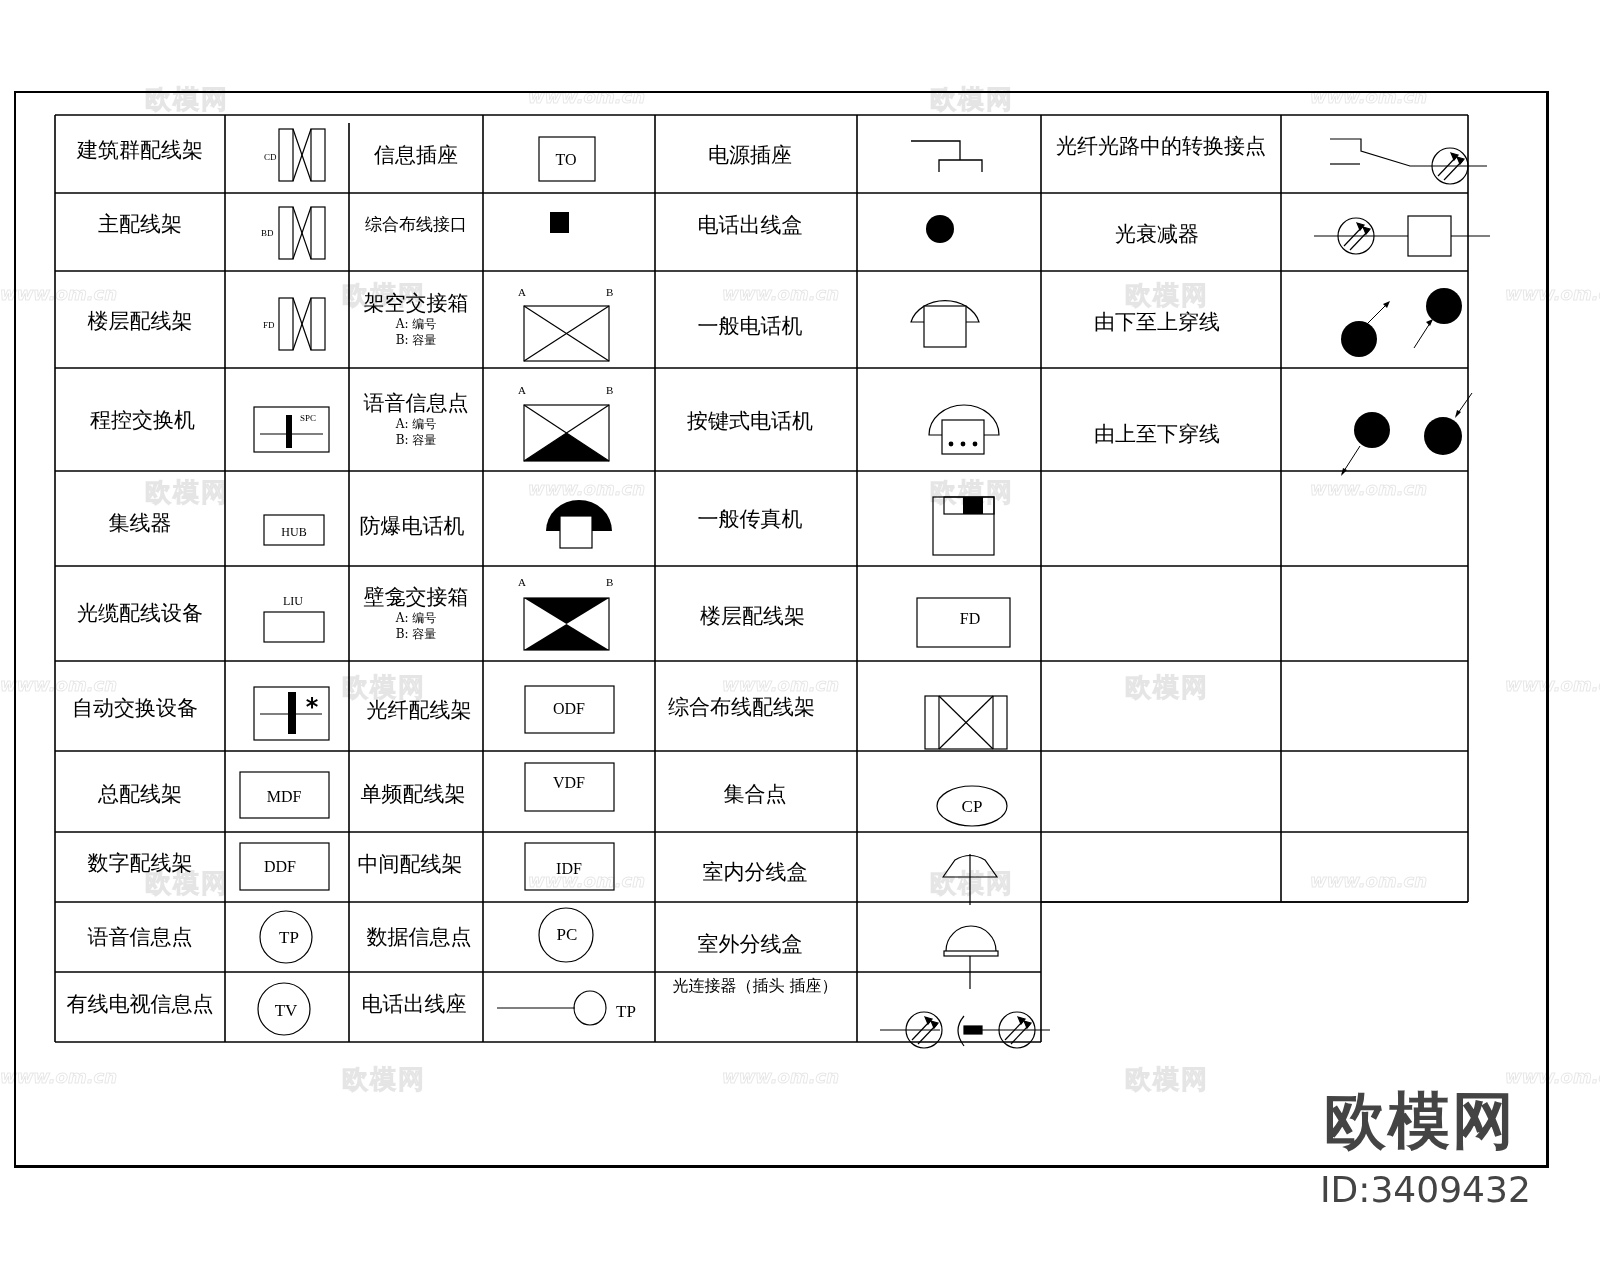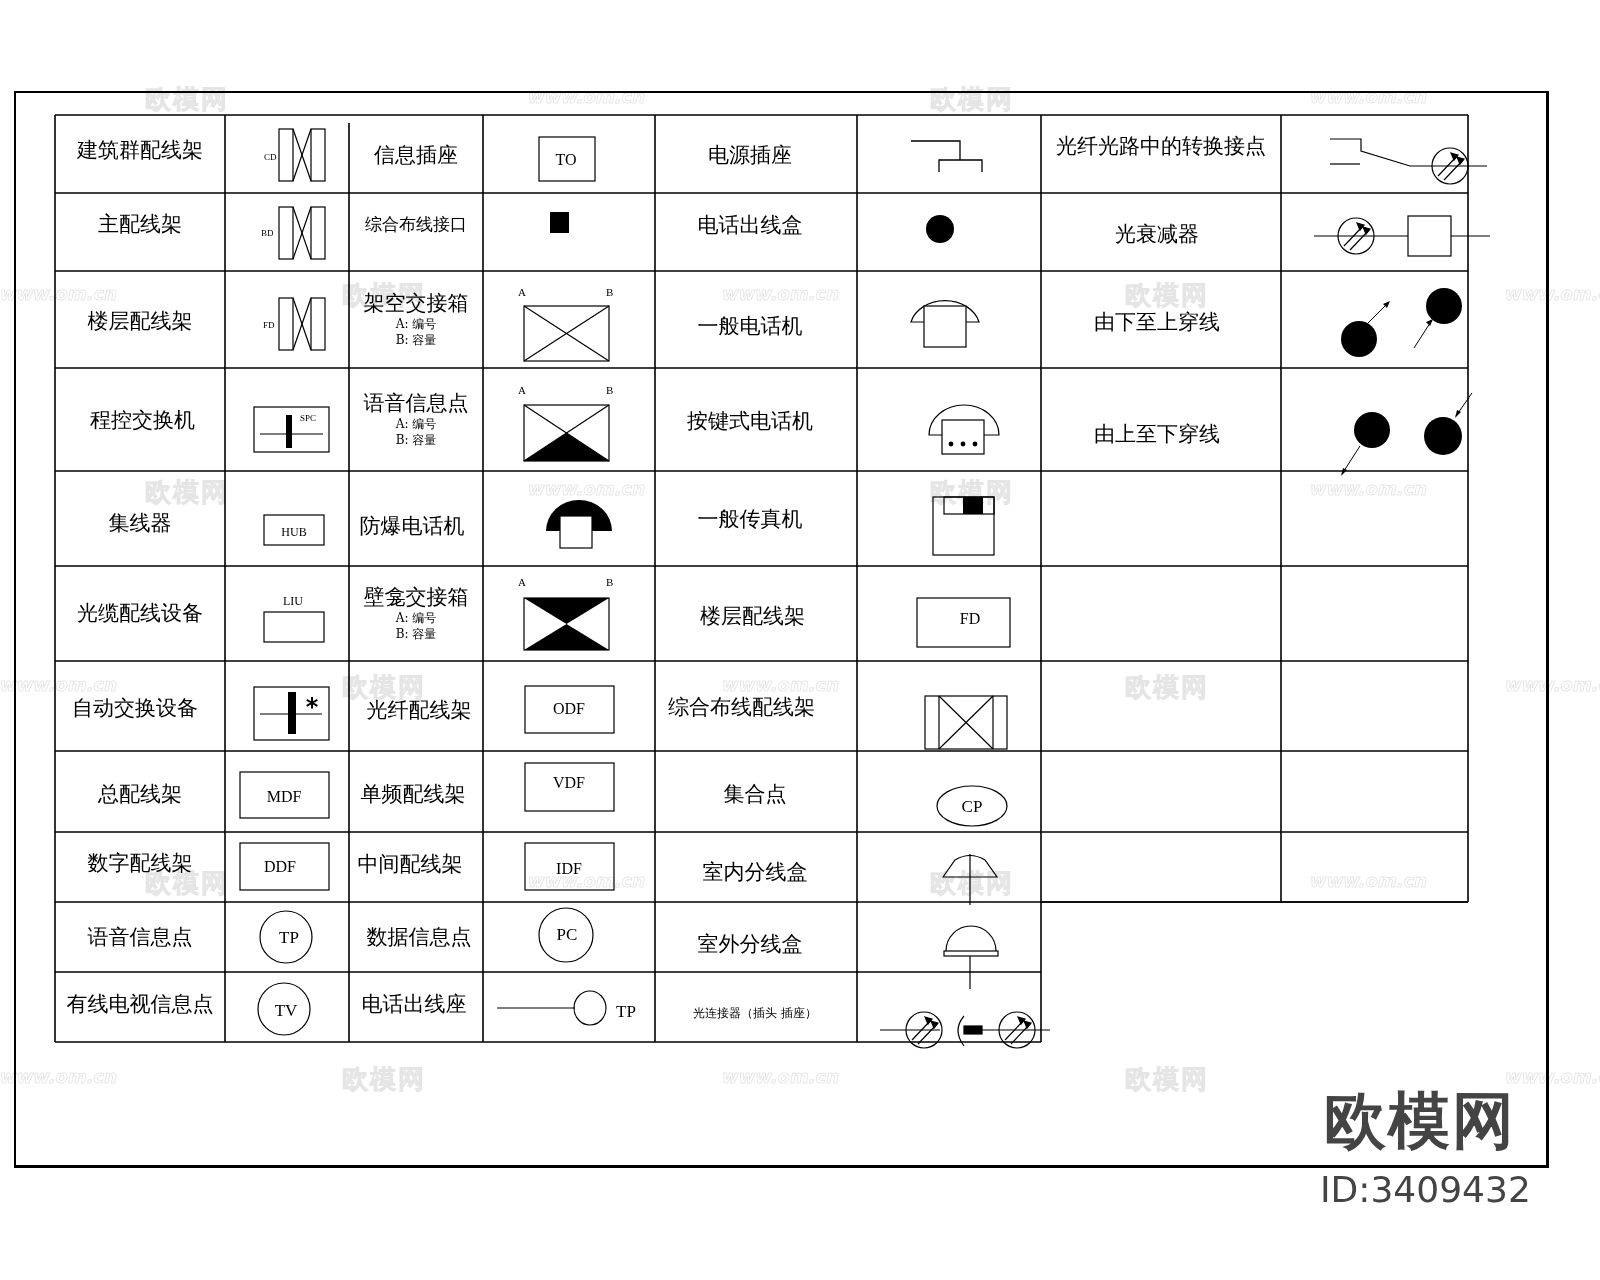--- a/index.html
+++ b/index.html
@@ -361,21 +361,21 @@
   <div class="cell-text" style="left:655px;top:115px;width:190px;height:80px">电源插座</div>
   <div class="cell-text" style="left:655px;top:193px;width:190px;height:64px">电话出线盒</div>
   <div class="cell-text" style="left:655px;top:271px;width:190px;height:110px">一般电话机</div>
   <div class="cell-text" style="left:655px;top:368px;width:190px;height:106px">按键式电话机</div>
   <div class="cell-text" style="left:655px;top:471px;width:190px;height:96px">一般传真机</div>
   <div class="cell-text" style="left:655px;top:566px;width:195px;height:100px">楼层配线架</div>
   <div class="cell-text" style="left:655px;top:661px;width:173px;height:92px">综合布线配线架</div>
   <div class="cell-text" style="left:655px;top:751px;width:200px;height:87px">集合点</div>
   <div class="cell-text" style="left:655px;top:832px;width:200px;height:80px">室内分线盒</div>
   <div class="cell-text" style="left:655px;top:902px;width:190px;height:84px">室外分线盒</div>
-  <div class="cell-text" style="left:655px;top:972px;width:200px;height:84px;font-size:12px">光连接器（插头 插座）</div>
+  <div class="cell-text" style="left:655px;top:944px;width:200px;height:84px;font-size:16px">光连接器（插头 插座）</div>
 </div>
 
 <div>
   <div class="cell-text" style="left:1041px;top:115px;width:240px;height:62px">光纤光路中的转换接点</div>
   <div class="cell-text" style="left:1041px;top:193px;width:232px;height:82px">光衰减器</div>
   <div class="cell-text" style="left:1041px;top:271px;width:232px;height:102px">由下至上穿线</div>
   <div class="cell-text" style="left:1041px;top:381px;width:232px;height:106px">由上至下穿线</div>
 </div>
 
 <div class="brand">

